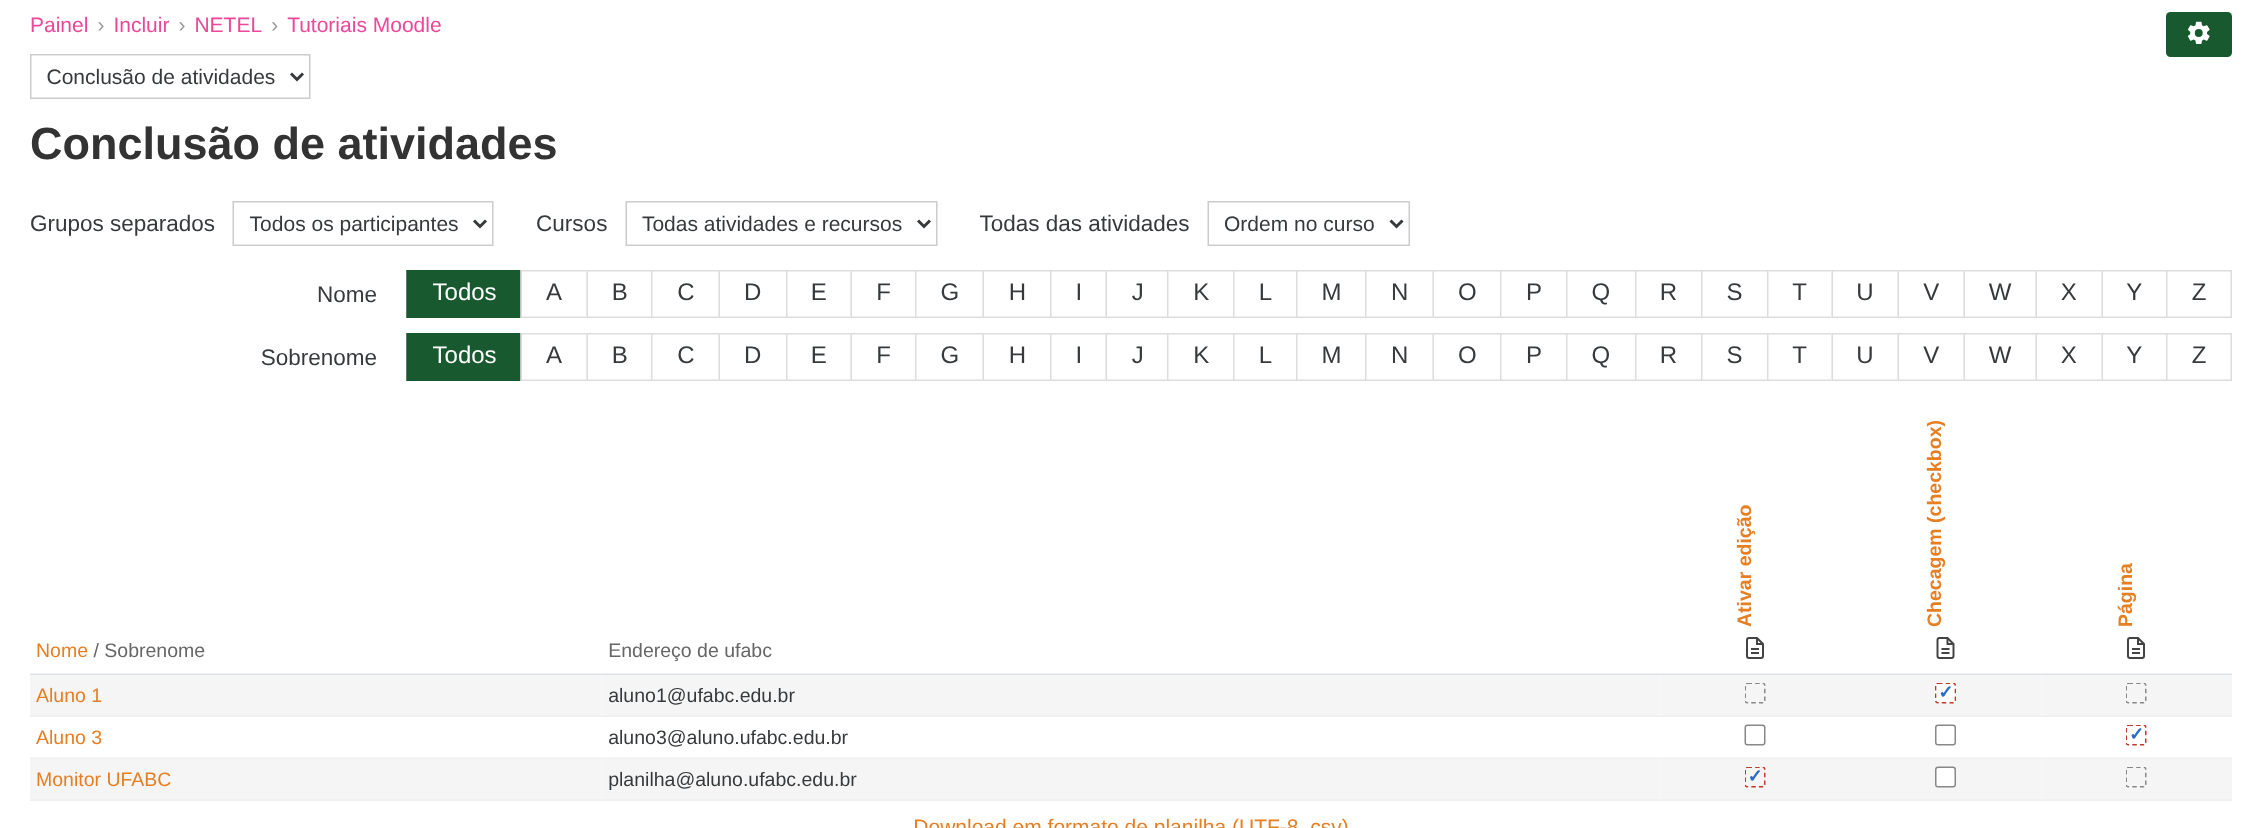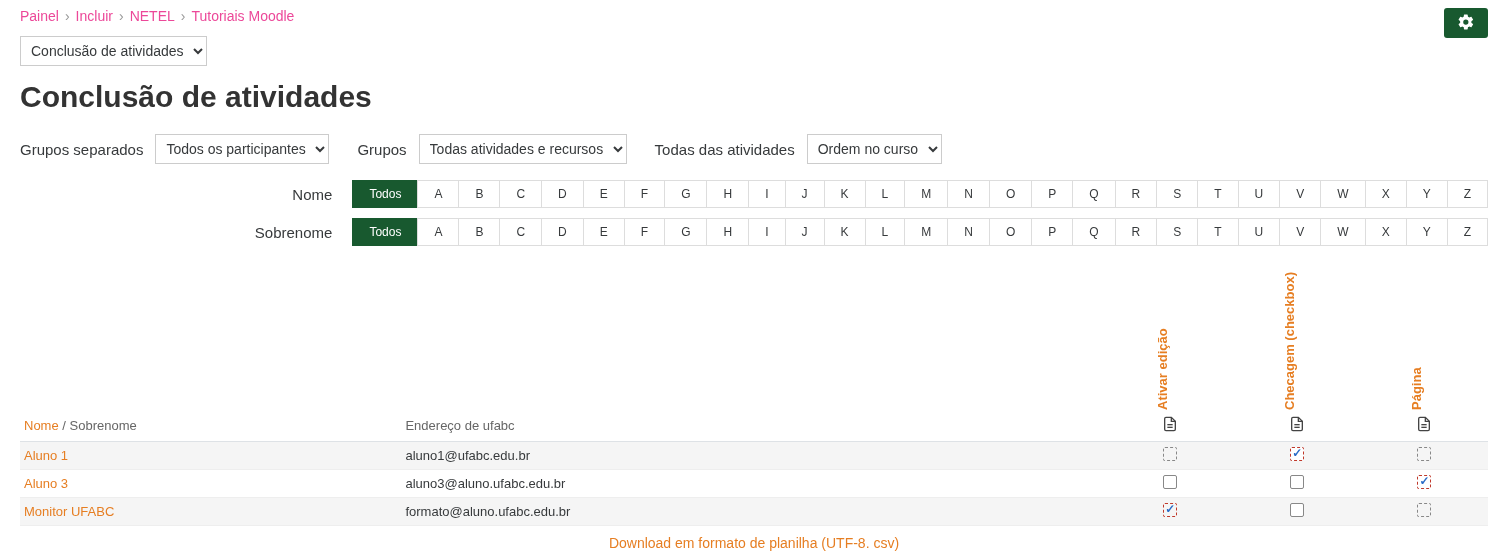--- a/index.html
+++ b/index.html
@@ -12,21 +12,21 @@
 .gear-btn svg { width: 18px; height: 18px; fill: #fff; }
 select { font-size: 14px; padding: 4px 6px; border: 1px solid #ccc; background: #fff; color: #373a3c; height: 30px; }
 .nav-select { margin-bottom: 14px; }
 h2.page-title { font-size: 30px; font-weight: 600; color: #333; margin-bottom: 20px; }
 .filter-row { display: flex; align-items: center; gap: 8px; margin-bottom: 16px; font-size: 15px; }
 .filter-row label { margin-right: 4px; }
 .filter-row .spacer { width: 12px; }
 .alpha-row { display: flex; align-items: center; margin-bottom: 10px; }
 .alpha-label { width: 400px; text-align: right; padding-right: 20px; font-size: 15px; }
 .alpha-cells { display: flex; }
-.alpha-cell { border: 1px solid #ddd; padding: 6px 16px; min-width: 30px; text-align: center; font-size: 12px; cursor: pointer; margin-left: -1px; background: #fff; }
+.alpha-cell { border: 1px solid #ddd; padding: 6px 16px; min-width: 30px; text-align: center; font-size: 16px; cursor: pointer; margin-left: -1px; background: #fff; }
 .alpha-cell:first-child { margin-left: 0; }
 .alpha-cell.active { background: #18592f; color: #fff; border-color: #18592f; }
 table.completion { width: 100%; border-collapse: collapse; margin-top: 14px; }
 table.completion th, table.completion td { text-align: left; font-size: 13px; }
 th.rotate { height: 150px; white-space: nowrap; vertical-align: bottom; padding: 0; width: 130px; }
 th.rotate > div { transform: rotate(-90deg); transform-origin: left bottom; width: 20px; position: relative; left: 50%; }
 th.rotate a { color: #e67e22; text-decoration: none; font-size: 13px; }
 .header-row th { border-bottom: 1px solid #dee2e6; padding: 6px 4px; font-weight: 400; color: #666; font-size: 12px; }
 .header-row th a { color: #e67e22; text-decoration: none; }
 .icon-cell { text-align: center !important; }
@@ -74,21 +74,21 @@
     </span>
   </button>
 </div>
 
 <h2 class="page-title">Conclusão de atividades</h2>
 
 <div class="filter-row">
   <label>Grupos separados</label>
   <select><option>Todos os participantes</option></select>
   <span class="spacer"></span>
-  <label>Grupos</label>
+  <label>Cursos</label>
   <select><option>Todas atividades e recursos</option></select>
   <span class="spacer"></span>
   <label>Todas das atividades</label>
   <select><option>Ordem no curso</option></select>
 </div>
 
 <div class="alpha-row">
   <div class="alpha-label">Nome</div>
   <div class="alpha-cells" id="alpha-name">
       <div class="alpha-cell active">Todos</div>
@@ -203,21 +203,21 @@
       </tr>
       <tr class="white">
         <td><a class="name" href="#">Aluno 3</a></td>
         <td>aluno3@aluno.ufabc.edu.br</td>
         <td class="completion-cell"><span class="box-solid"></span></td>
         <td class="completion-cell"><span class="box-solid"></span></td>
         <td class="completion-cell"><span class="box-check-red"></span></td>
       </tr>
       <tr>
         <td><a class="name" href="#">Monitor UFABC</a></td>
-        <td>formato@aluno.ufabc.edu.br</td>
+        <td>planilha@aluno.ufabc.edu.br</td>
         <td class="completion-cell"><span class="box-check-red"></span></td>
         <td class="completion-cell"><span class="box-solid"></span></td>
         <td class="completion-cell"><span class="box-dashed"></span></td>
       </tr>
     </tbody>
 </table>
 
 <div class="downloads">
   <a>Download em formato de planilha (UTF-8. csv)</a>
 

